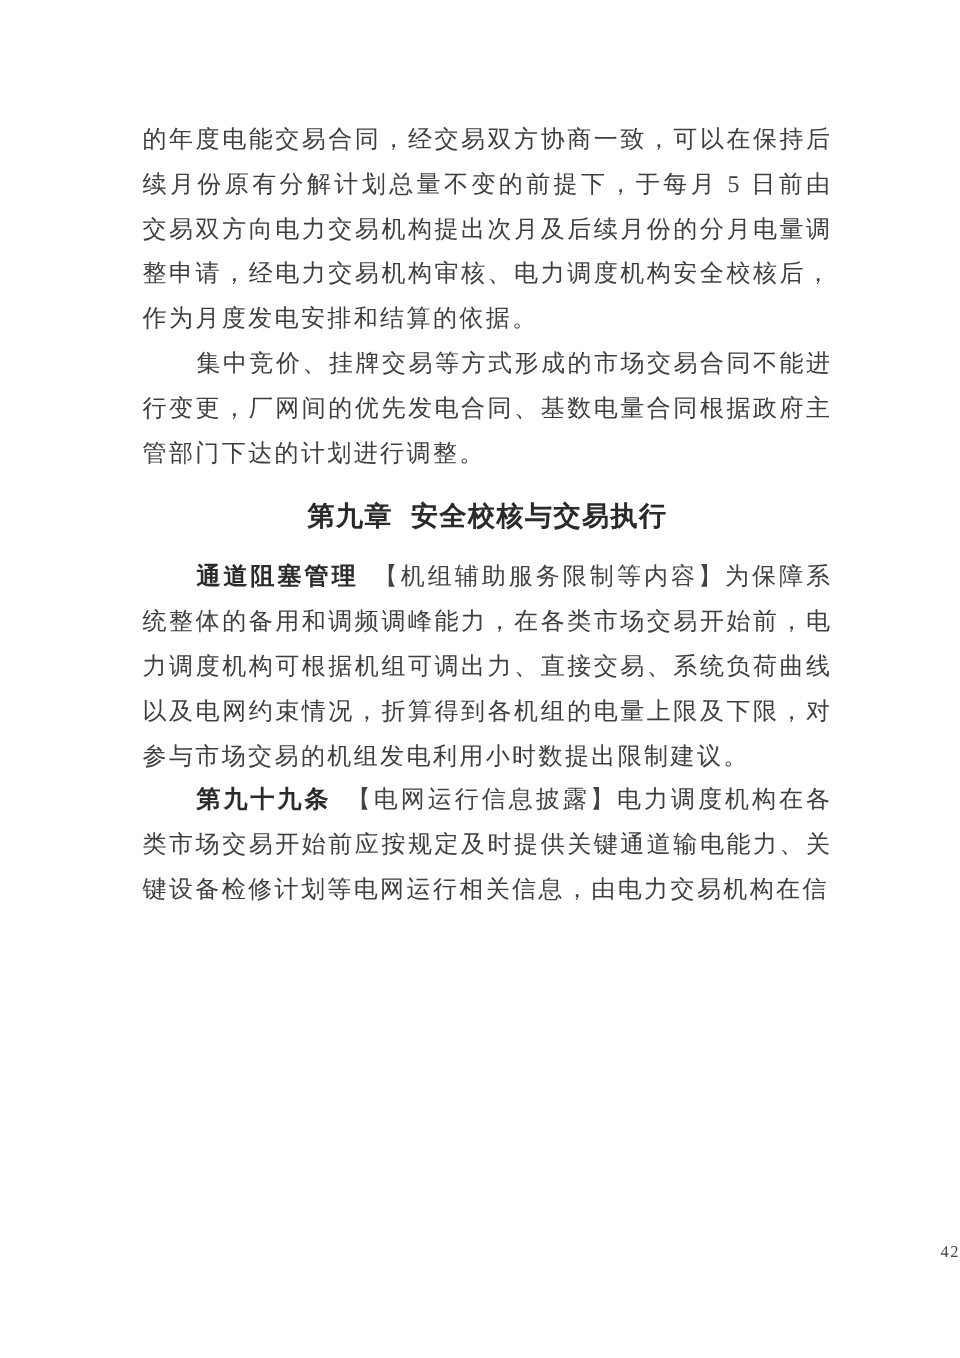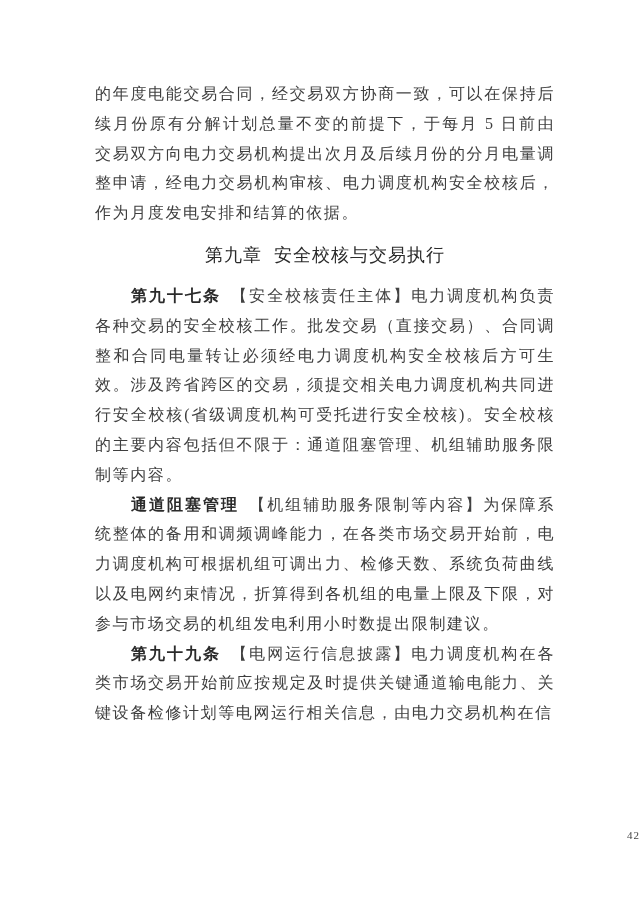--- a/index.html
+++ b/index.html
@@ -30,21 +30,21 @@
   .para {
     margin: 0;
     padding: 0;
   }
   .indent {
     text-indent: 36px;
   }
   .chapter {
     margin: 12px 0 11px 0;
     font-family: "Liberation Sans", "DejaVu Sans", sans-serif;
-    font-weight: normal;
+    font-weight: bold;
     font-size: 18px;
     line-height: 30px;
     letter-spacing: 1px;
     word-spacing: 6px;
     color: #2a2a2a;
     text-align: center;
     text-align-last: center;
     text-indent: 0;
   }
   .artnum {
@@ -68,25 +68,25 @@
   }
 </style>
 </head>
 <body>
 
 <div class="page">
   <div class="content">
 
     <p class="para">的年度电能交易合同，经交易双方协商一致，可以在保持后续月份原有分解计划总量不变的前提下，于每月 5 日前由交易双方向电力交易机构提出次月及后续月份的分月电量调整申请，经电力交易机构审核、电力调度机构安全校核后，作为月度发电安排和结算的依据。</p>
 
+    <p class="para indent">集中竞价、挂牌交易等方式形成的市场交易合同不能进行变更，厂网间的优先发电合同、基数电量合同根据政府主管部门下达的计划进行调整。</p>
 
     <h2 class="chapter">第九章 安全校核与交易执行</h2>
 
-    <p class="para indent"><span class="artnum">第九十七条</span><span class="arttitle">【安全校核责任主体】</span><span>电力调度机构负责各种交易的安全校核工作。批发交易（直接交易）、合同调整和合同电量转让必须经电力调度机构安全校核后方可生效。涉及跨省跨区的交易，须提交相关电力调度机构共同进行安全校核(省级调度机构可受托进行安全校核)。安全校核的主要内容包括但不限于：通道阻塞管理、机组辅助服务限制等内容。</span></p>
 
-    <p class="para indent"><span class="artnum">通道阻塞管理</span><span class="arttitle">【机组辅助服务限制等内容】</span><span>为保障系统整体的备用和调频调峰能力，在各类市场交易开始前，电力调度机构可根据机组可调出力、检修天数、系统负荷曲线以及电网约束情况，折算得到各机组的电量上限及下限，对参与市场交易的机组发电利用小时数提出限制建议。</span></p>
+    <p class="para indent"><span class="artnum">通道阻塞管理</span><span class="arttitle">【机组辅助服务限制等内容】</span><span>为保障系统整体的备用和调频调峰能力，在各类市场交易开始前，电力调度机构可根据机组可调出力、直接交易、系统负荷曲线以及电网约束情况，折算得到各机组的电量上限及下限，对参与市场交易的机组发电利用小时数提出限制建议。</span></p>
 
     <p class="para indent"><span class="artnum">第九十九条</span><span class="arttitle">【电网运行信息披露】</span><span>电力调度机构在各类市场交易开始前应按规定及时提供关键通道输电能力、关键设备检修计划等电网运行相关信息，由电力交易机构在信</span></p>
 
   </div>
 
   <div class="pageno">42</div>
 </div>
 
 </body></html>

